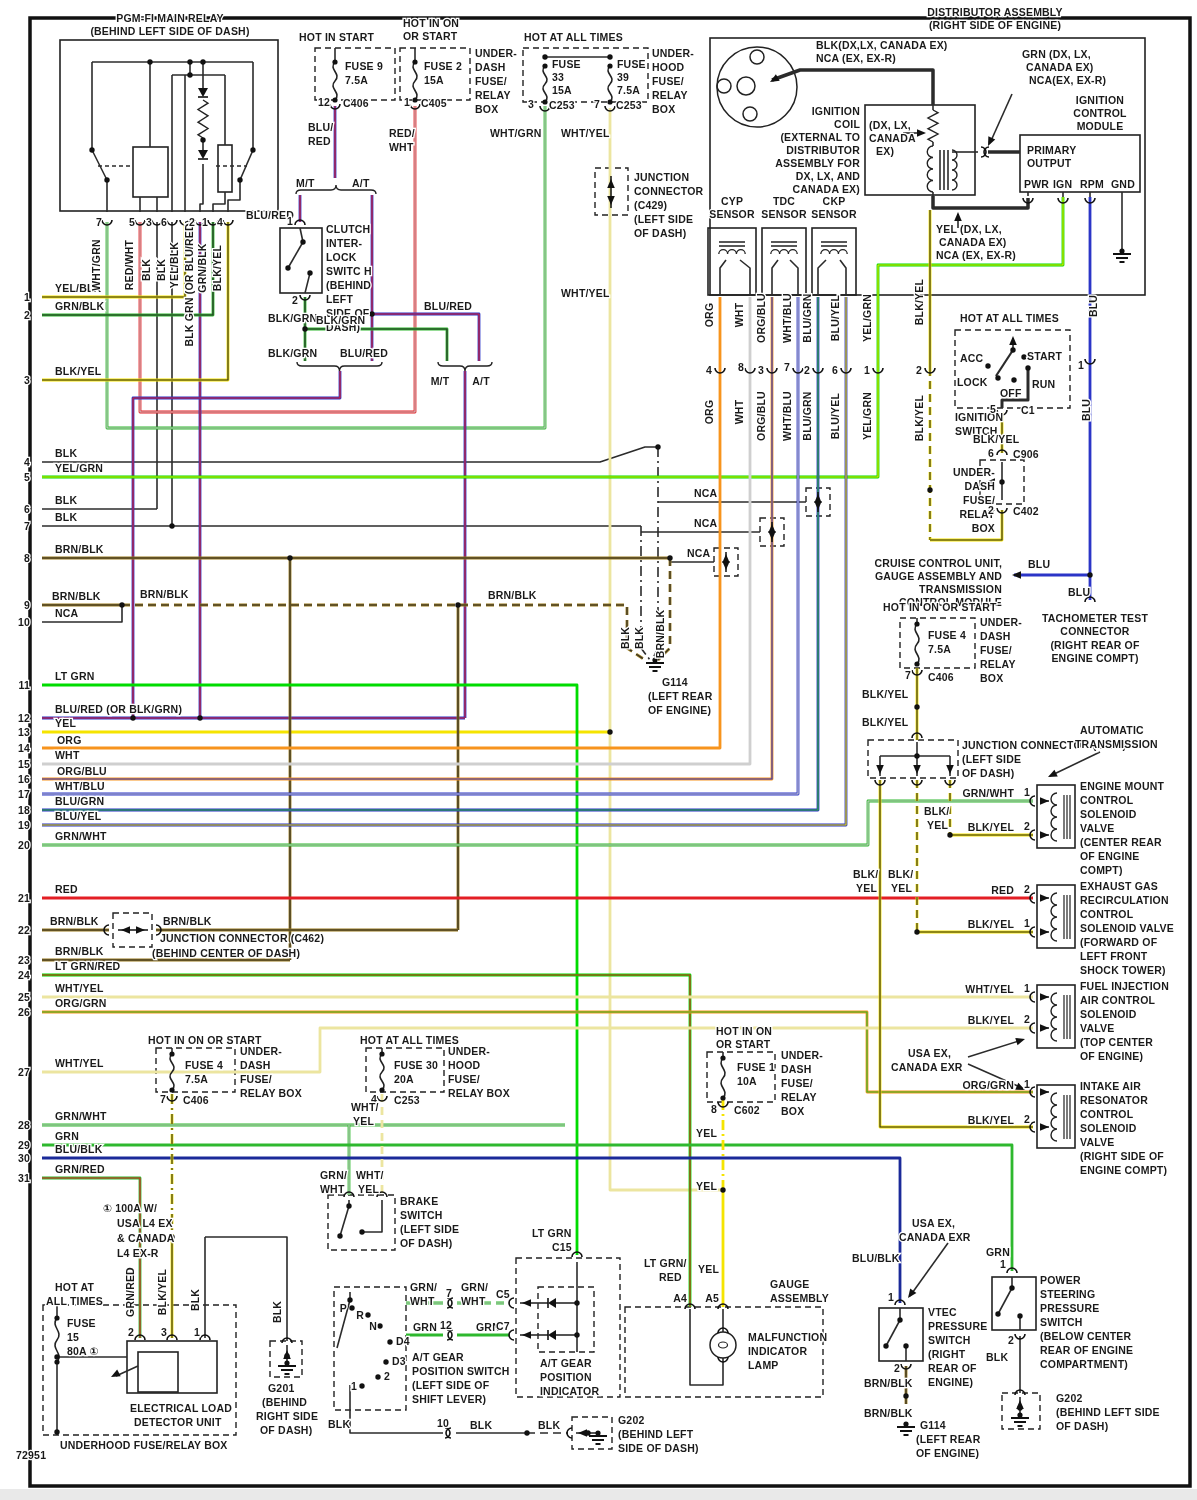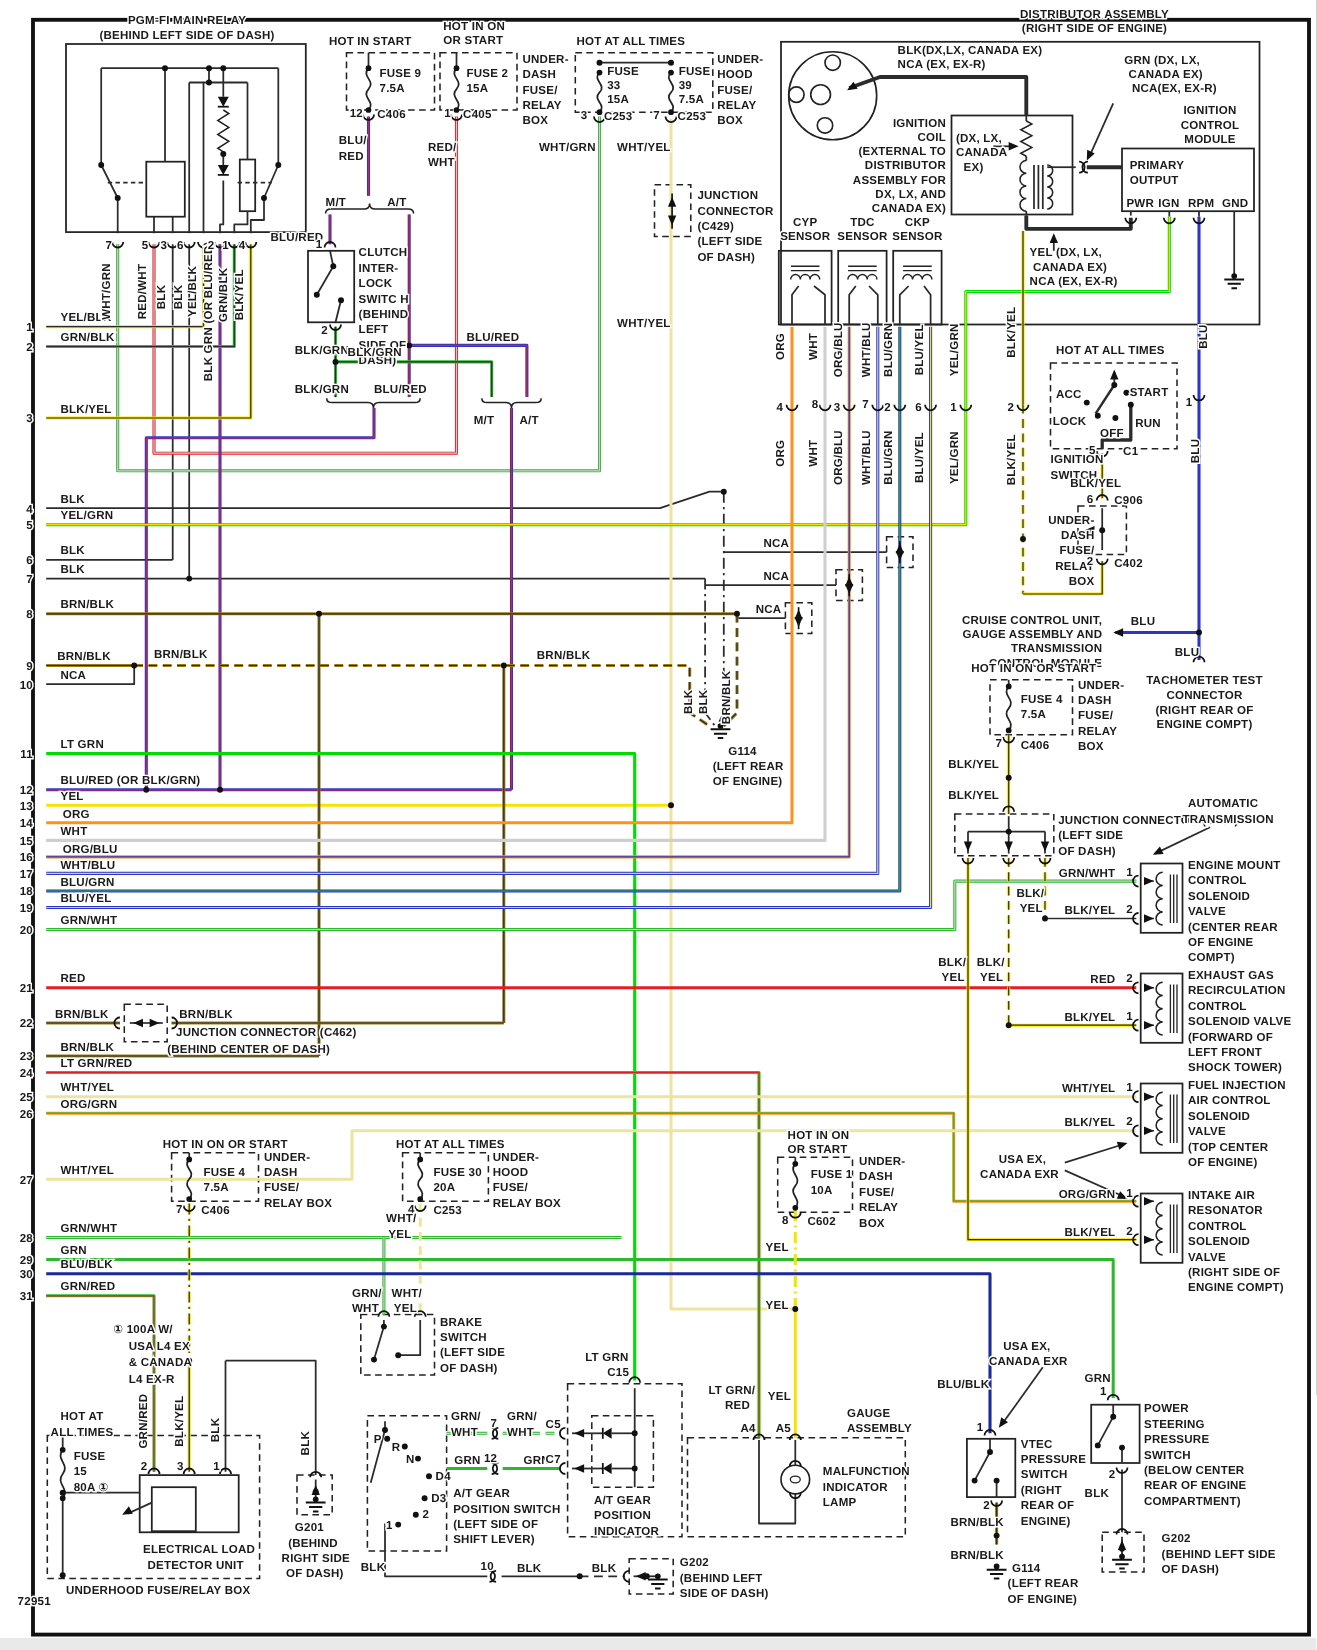--- a/index.html
+++ b/index.html
@@ -1,16 +1,16 @@
 <!DOCTYPE html>
 <html><head>
 <meta charset="utf-8">
 <style>
   html,body{margin:0;padding:0;background:#fff;width:1197px;height:1500px;overflow:hidden}
-  #page{position:relative;width:1197px;height:1268px;background:#737373;font-family:"Liberation Sans",sans-serif}
+  #page{position:relative;width:1197px;height:1268px;background:#a16207;font-family:"Liberation Sans",sans-serif}
   svg text{font-family:"Liberation Sans","DejaVu Sans",sans-serif;font-size:10.5px;font-weight:700;fill:#1a1a1a;paint-order:stroke;stroke:#ffffff;stroke-width:2.6px;letter-spacing:.2px}
 </style>
 </head>
 <body>
 
 <div id="page">
   
   <svg id="diagram" width="1197" height="1500" viewBox="0 0 1197 1500" xmlns="http://www.w3.org/2000/svg">
     <rect x="0" y="0" width="1197" height="1500" fill="#ffffff"></rect>
     <rect x="30" y="18" width="1160" height="1468" fill="none" stroke="#111" stroke-width="3.5"></rect>

